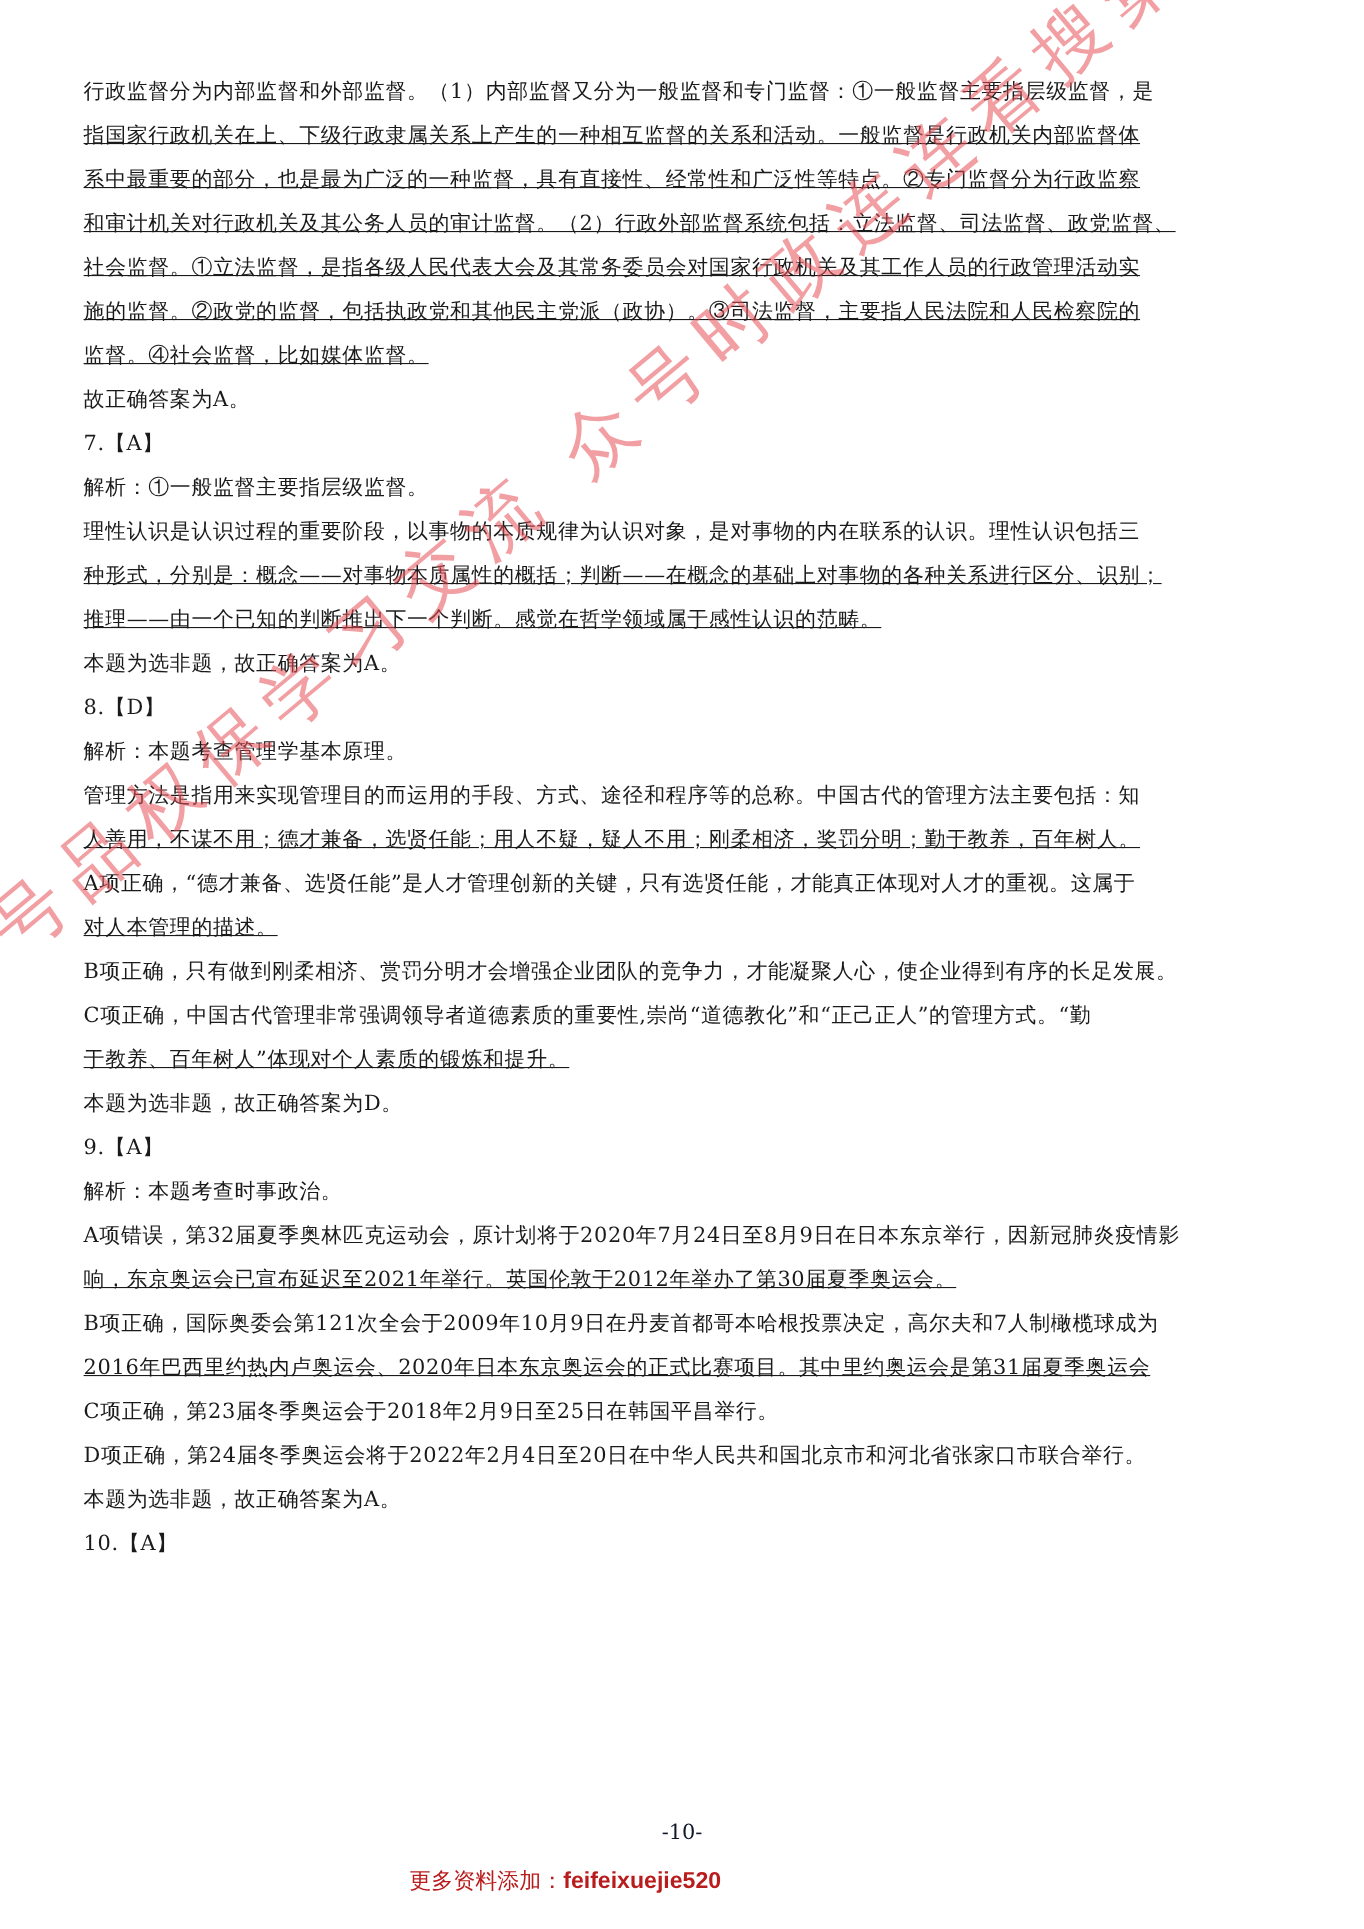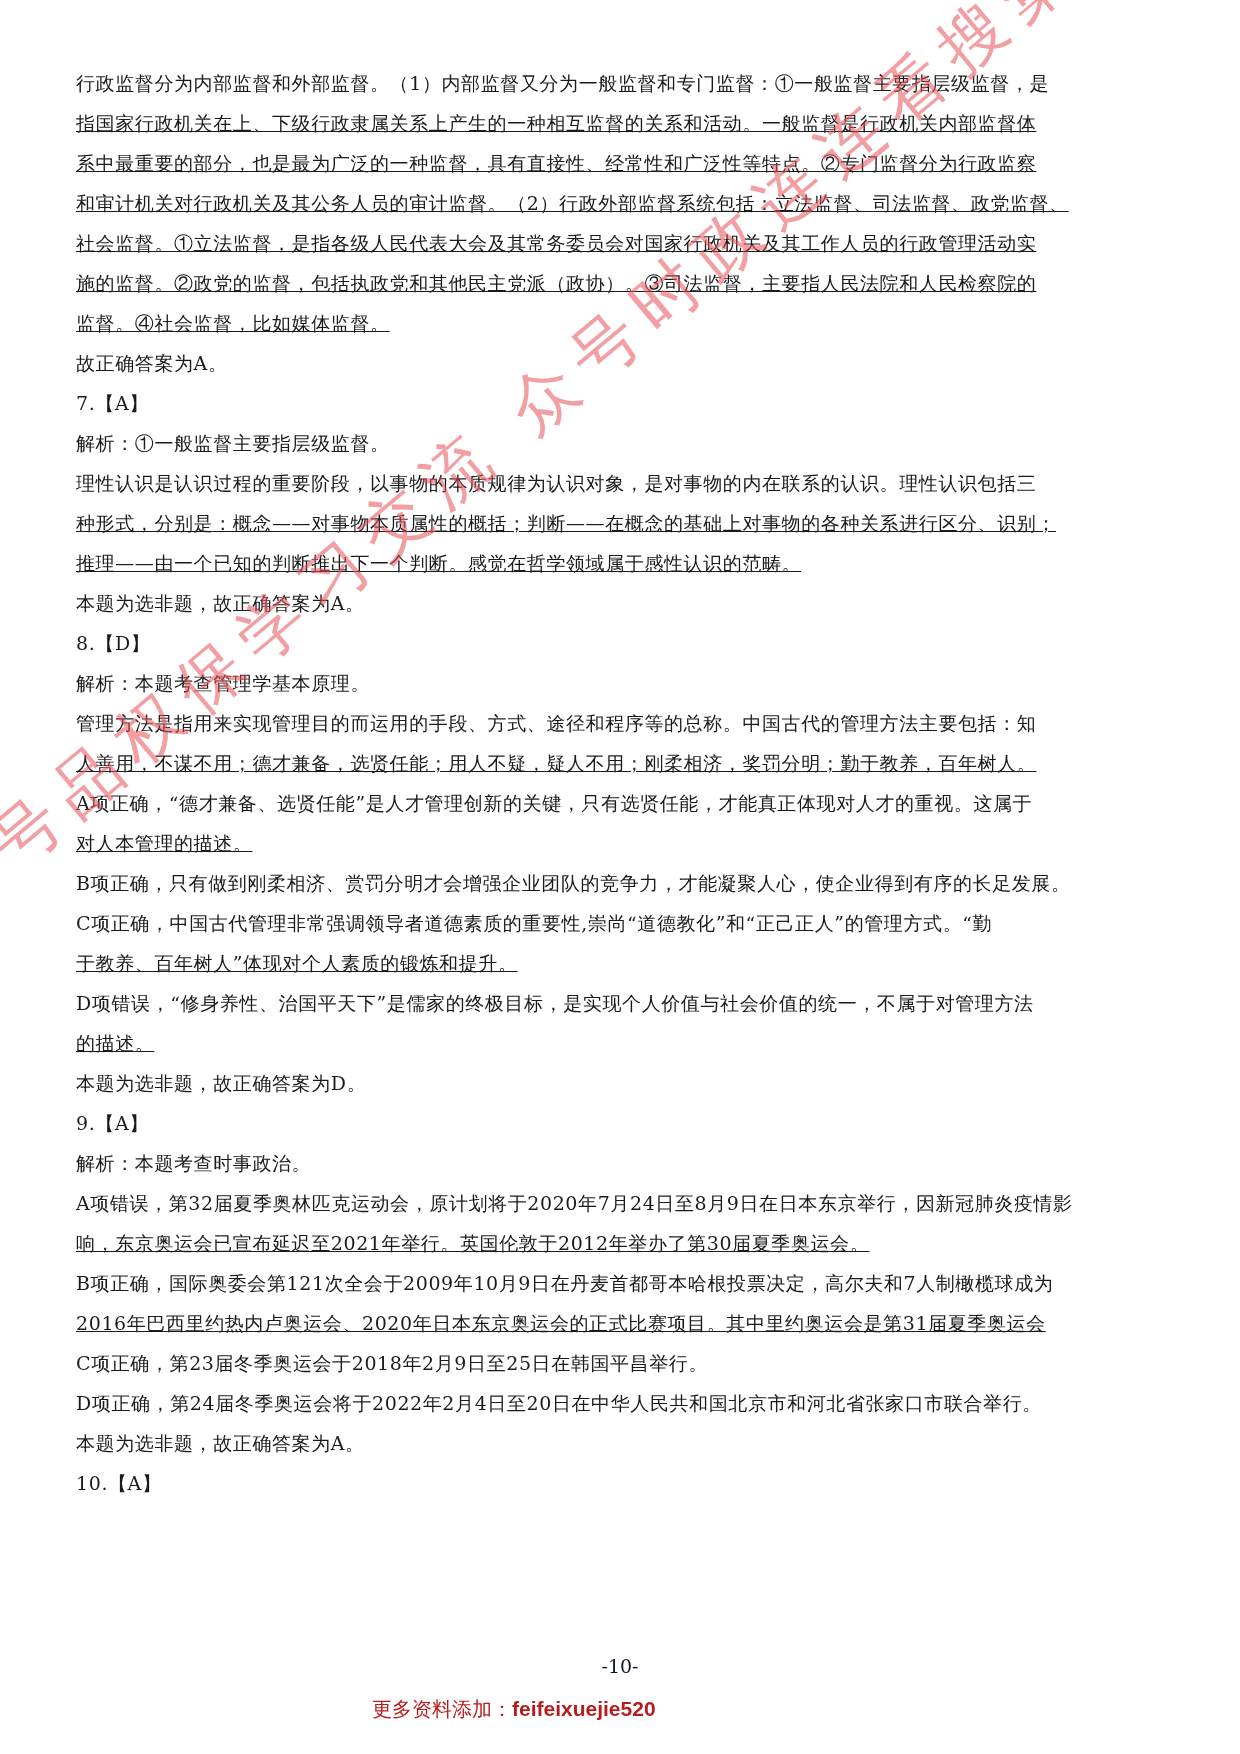--- a/index.html
+++ b/index.html
@@ -139,24 +139,20 @@
       <p class="line">对人本管理的描述。</p>
     </div>
     <div class="para">
       <p class="line">B项正确，只有做到刚柔相济、赏罚分明才会增强企业团队的竞争力，才能凝聚人心，使企业得到有序的长足发展。</p>
     </div>
     <div class="para">
       <p class="line">C项正确，中国古代管理非常强调领导者道德素质的重要性,崇尚“道德教化”和“正己正人”的管理方式。“勤</p>
       <p class="line">于教养、百年树人”体现对个人素质的锻炼和提升。</p>
     </div>
     <div class="para">
-      <p class="line">D项错误，“修身养性、治国平天下”是儒家的终极目标，是实现个人价值与社会价值的统一，不属于对管理方法</p>
-      <p class="line">的描述。</p>
-    </div>
-    <div class="para">
       <p class="line">本题为选非题，故正确答案为D。</p>
     </div>
 
     <div class="qnum">9.【A】</div>
     <div class="para">
       <p class="line">解析：本题考查时事政治。</p>
     </div>
     <div class="para">
       <p class="line">A项错误，第32届夏季奥林匹克运动会，原计划将于2020年7月24日至8月9日在日本东京举行，因新冠肺炎疫情影</p>
       <p class="line">响，东京奥运会已宣布延迟至2021年举行。英国伦敦于2012年举办了第30届夏季奥运会。</p>

